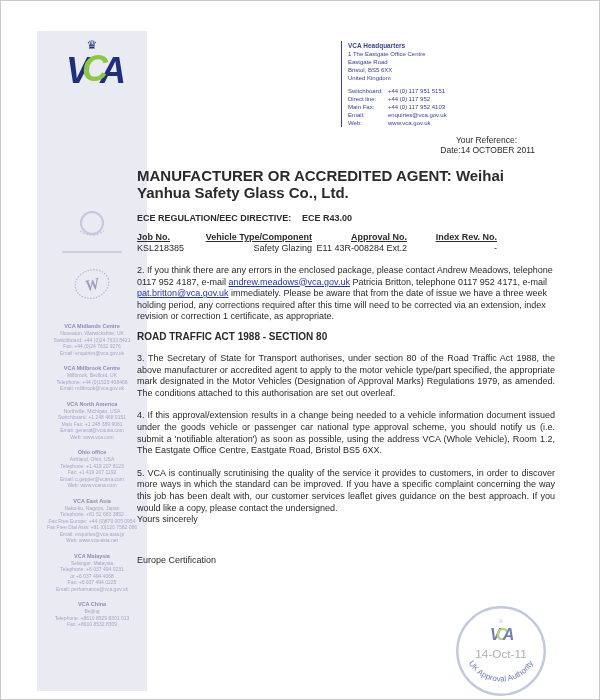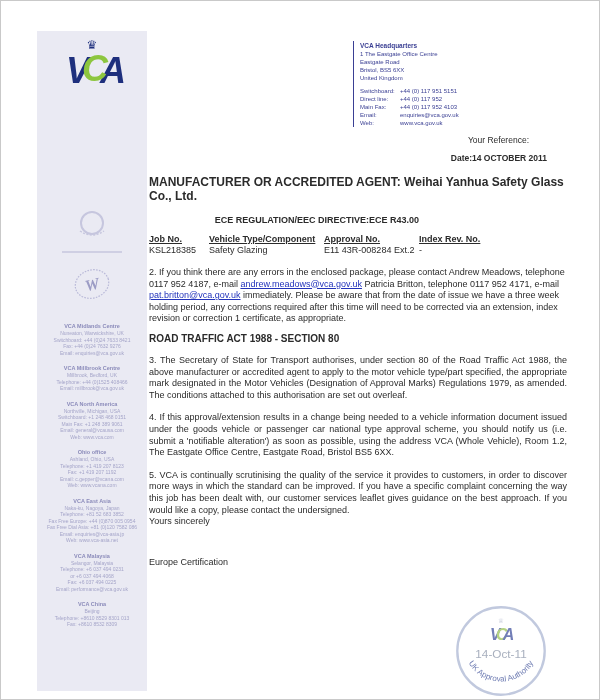--- a/index.html
+++ b/index.html
@@ -20,41 +20,41 @@
   .vca-letters .lv, .vca-letters .la { color:#1e2f7d; }
   .vca-letters .lc { color:#8dc63f; position:relative; top:-2px; }
   .crest { margin-top:118px; }
   .crest-caption { width:60px; height:2px; background:#cfcfe3; margin:4px auto 0 auto; }
   .iip { margin-top:10px; }
   .offices { margin-top:14px; }
   .office { margin-bottom:9px; }
   .office .oname { font-size:5.5px; line-height:7px; font-weight:bold; color:#8b8bba; display:block; }
   .office .oline { font-size:5px; line-height:6.5px; color:#a5a5c9; display:block; }
   
-  .content { position:absolute; left:148px; top:30px; width:418px; color:#2b2b2b; }
+  .content { position:absolute; left:136px; top:30px; width:418px; color:#2b2b2b; }
   .hq-block {
     margin-left:204px; width:130px; border-left:1px solid #3a3f93;
     padding-left:6px; margin-top:10px; color:#3a3f93;
   }
   .hq-name { font-weight:bold; font-size:6.5px; line-height:9px; }
   .hq-line { font-size:6px; line-height:8px; }
   .hq-contacts { margin-top:5px; }
   .hq-row { display:flex; font-size:6px; line-height:8px; }
   .hq-row .hl { width:40px; }
   .ref-block { text-align:right; padding-right:20px; margin-top:8px; font-size:8.5px; }
   .ref-line { margin-right:18px; display:inline-block; }
-  .date-line { margin-top:8px; font-weight:bold; }
+  .date-line { font-weight:normal; }
   .dear { margin-top:14px; font-size:9px; }
-  .agent { margin-top:12px; font-size:12px; font-weight:bold; }
+  .agent { margin-top:12px; font-size:15px; font-weight:bold; }
   .directive { margin-top:12px; font-size:9px; font-weight:bold; display:flex; }
-  .directive .dlabel { width:220px;text-align:right; }
+  .directive .dlabel { width:165px; }
   .job-table { margin-top:9px; display:grid; grid-template-columns:60px 115px 95px 90px; font-size:9px; }
   .job-table .hd { font-weight:bold; line-height:11px;text-decoration:underline; }
   .job-table .cell { line-height:11px; }
-  .c-center { text-align:left; }
+  .c-center { text-align:right; }
   .para { margin-top:11px; font-size:9px; line-height:11.6px; text-align:justify; }
   .para.ragged { text-align:left; }
   .rta { margin-top:8px; font-size:10px; font-weight:bold; }
   a.maillink { color:#2233bb; text-decoration:underline; cursor:pointer; }
   .closing { font-size:9px; }
   .signoff { margin-top:31px; font-size:9px; }
   
   .stamp { position:absolute; left:453px; top:603px; width:94px; height:94px; opacity:.85; }
 </style>
 </head>

